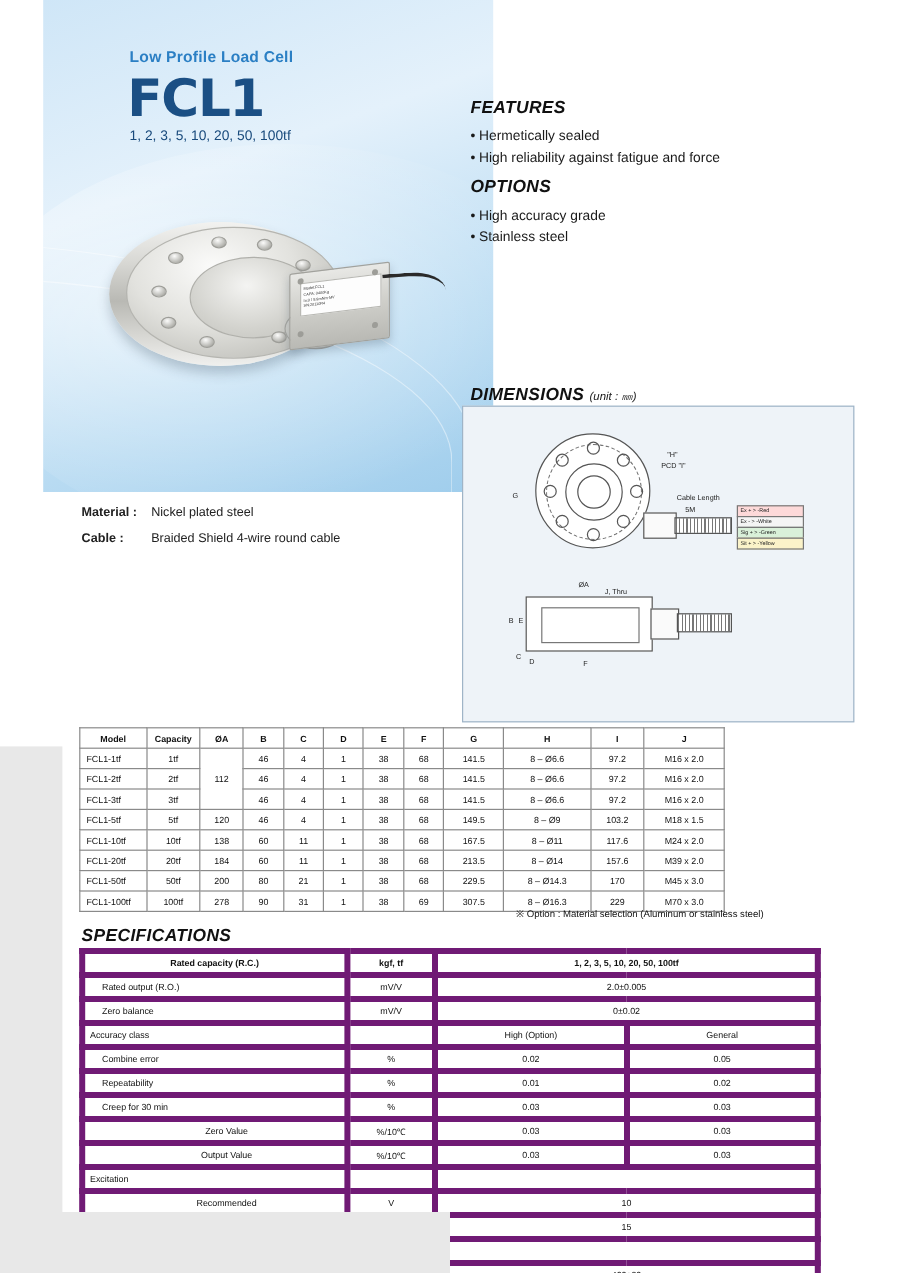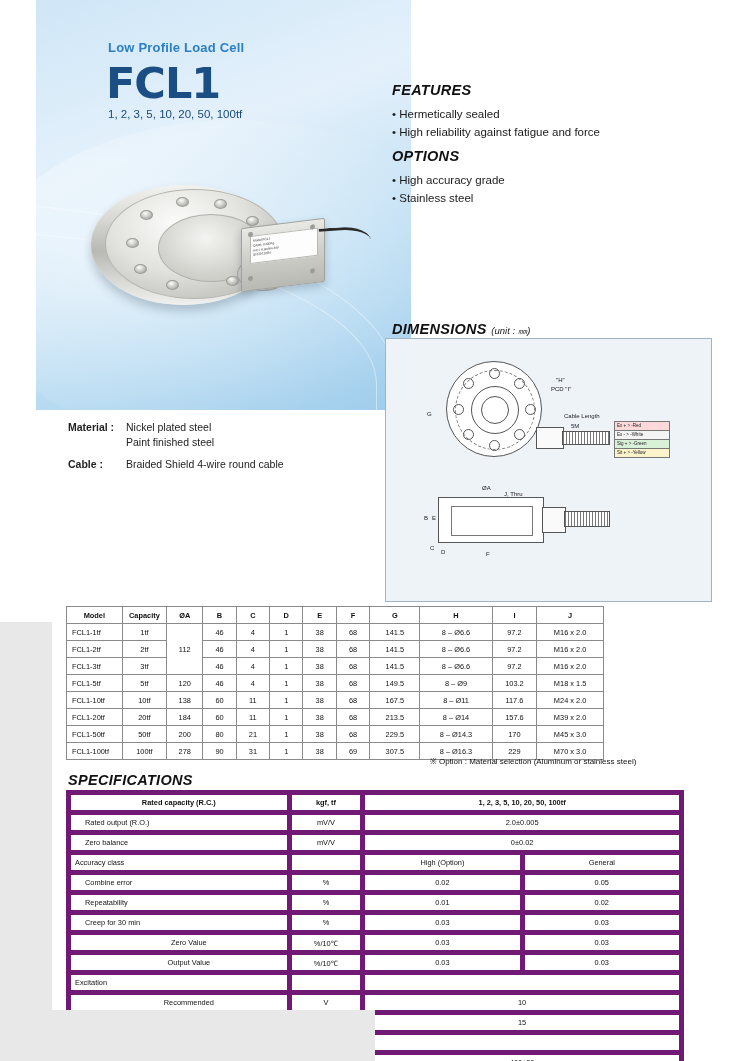--- a/index.html
+++ b/index.html
@@ -228,24 +228,20 @@
       </div>
       <div class="cable"></div>
     </div>
   </div>
 
   <div class="mat-block">
     <div class="mat-line">
       <div class="mat-key">Material :</div>
       <div>Nickel plated steel</div>
     </div>
-    <div class="mat-line">
-      <div class="mat-key"></div>
-      <div>Paint finished steel</div>
-    </div>
     <div class="mat-line" style="margin-top:7px;">
       <div class="mat-key">Cable :</div>
       <div>Braided Shield 4-wire round cable</div>
     </div>
   </div>
 
   <div class="features">
     <div class="sec-head">FEATURES</div>
     <div class="bullets">
       <div>Hermetically sealed</div>

